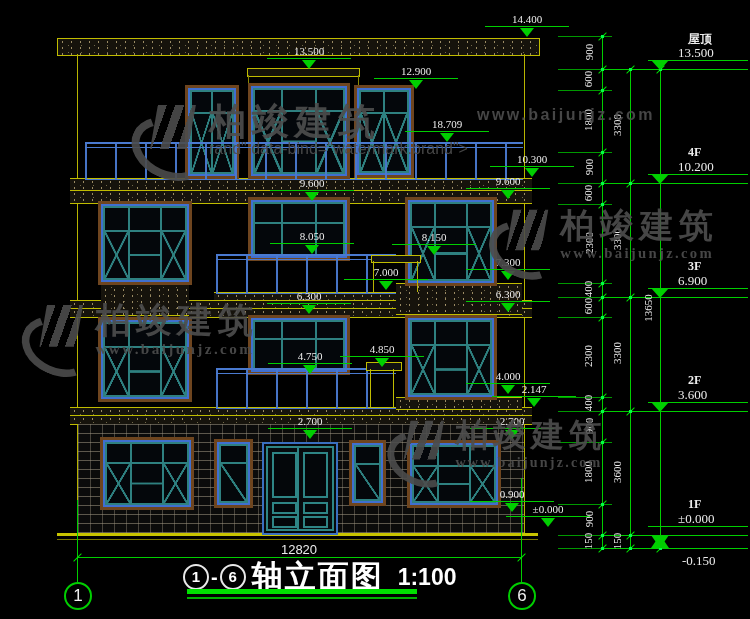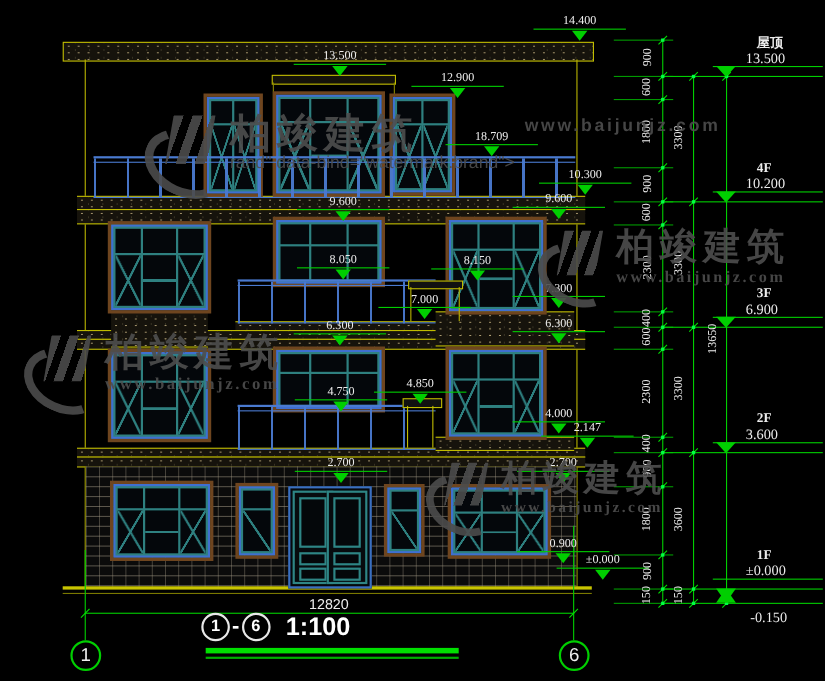--- a/index.html
+++ b/index.html
@@ -229,20 +229,21 @@
   <div class="bubble" style="left:508px;top:582px;">6</div>
   <div class="gline" style="left:77px;top:557px;width:445px;height:1px;"></div>
   <div class="tick" style="left:72px;top:557px;"></div>
   <div class="tick" style="left:516px;top:557px;"></div>
   <div class="dimtxt" style="left:269px;top:542px;width:60px;font-size:13px;">12820</div>
 
   <div id="title">
     <span class="tnum">1</span>
     <span class="tdash">-</span>
     <span class="tnum">6</span>
+    <span class="tname">轴立面图</span>
     <span class="tscale">1:100</span>
   </div>
   <div class="abs" style="left:187px;top:589px;width:230px;height:5px;background:#00e000;z-index:40;"></div>
   <div class="abs" style="left:187px;top:597px;width:230px;height:2px;background:#00b000;z-index:40;"></div>
 
   <div class="wm" style="left:138px;top:103px;">
     <div class="wm-logo">
         <i class="arc"></i>
         <i class="bars"></i>
       </div>

